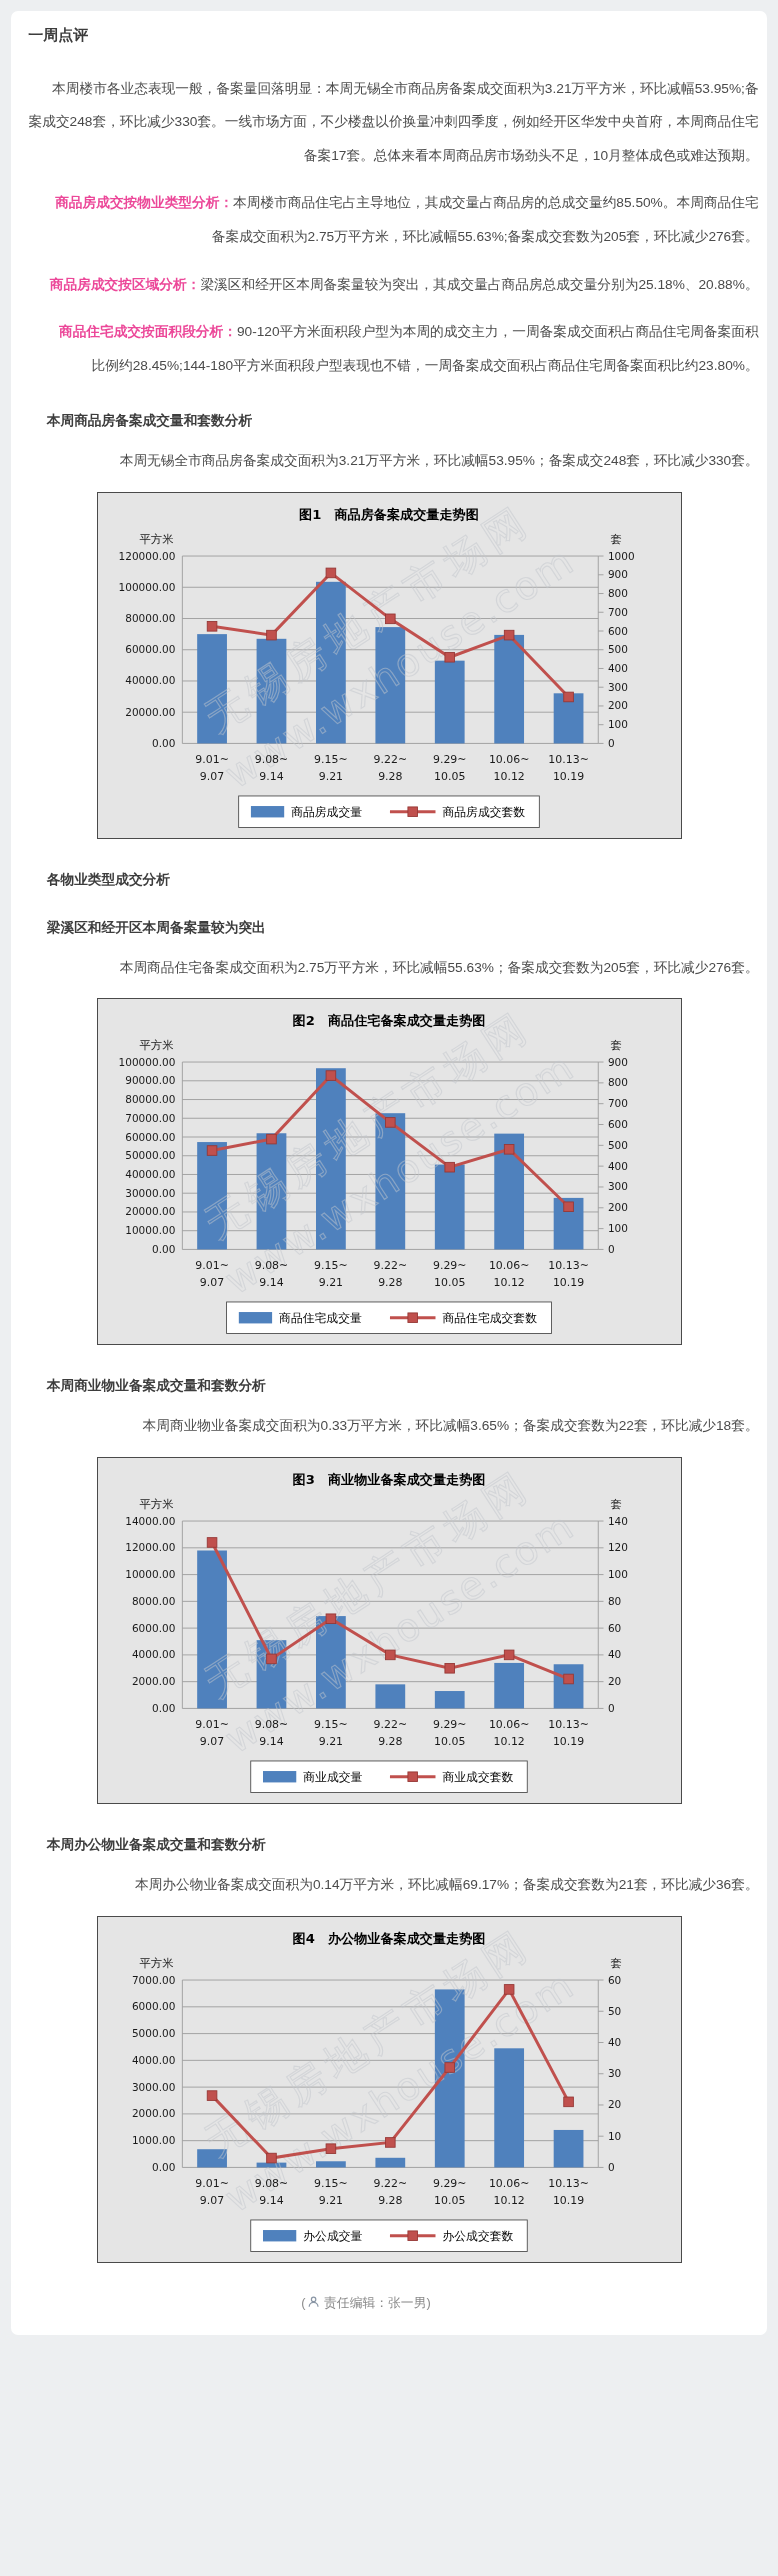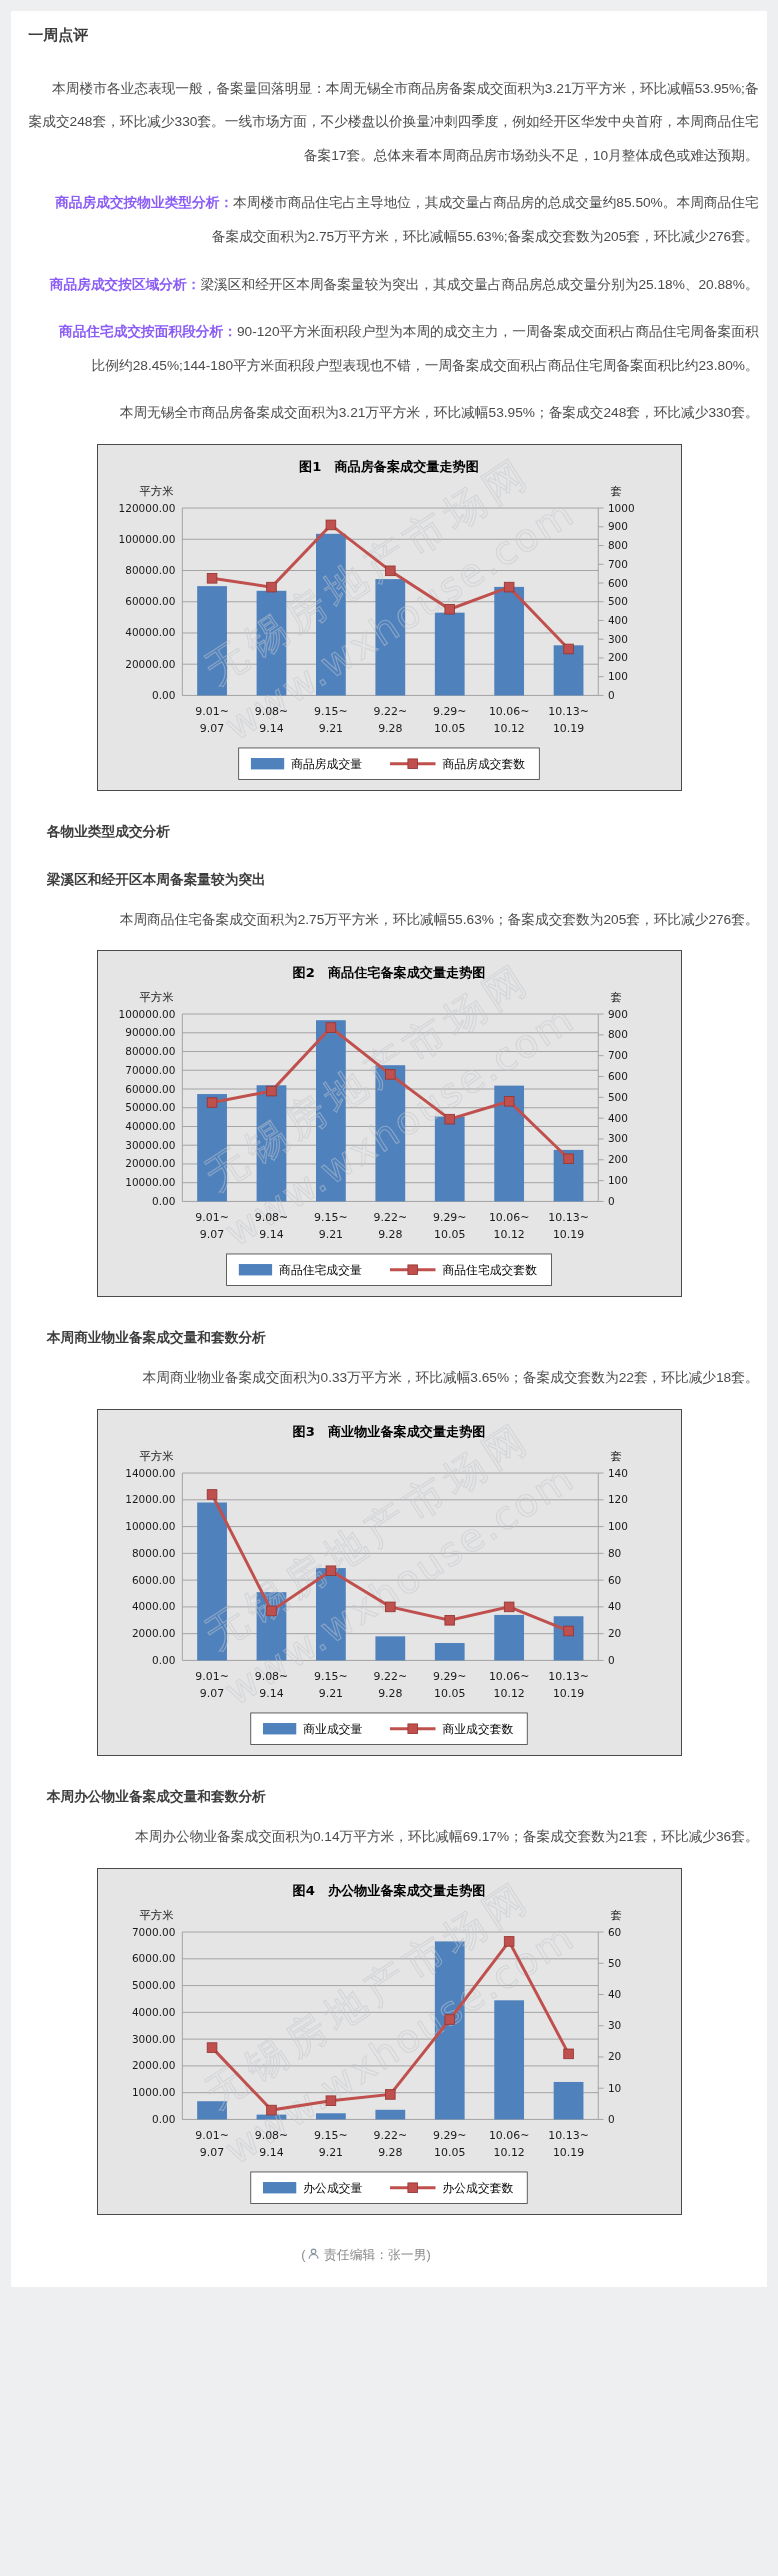--- a/index.html
+++ b/index.html
@@ -5,39 +5,39 @@
   html,body{margin:0;padding:0;}
   body{
     width:778px;
     background:#edeff1;
     font-family:"Liberation Sans","DejaVu Sans",sans-serif;
     -webkit-font-smoothing:antialiased;
   }
   .card{
     background:#ffffff;
     margin:10.6px;
-    border-radius:1px;
+    border-radius:7px;
     padding:8.8px 8.8px 23px 8.8px;
     box-sizing:border-box;
   }
   .page-title{
     font-size:15px;
     font-weight:bold;
     color:#3c3c3c;
     margin:7px 0 26.4px 8.8px;
   }
   p.body-text{
     font-size:13.7px;
     line-height:2.45;
     color:#4b4b4b;
     text-indent:2em;
     margin:14px 0;
     text-align:right;
   }
-  p.body-text b{color:#8b5cf6;}
+  p.body-text b{color:#ec4899;}
   h2.section-heading{
     font-size:13.7px;
     font-weight:bold;
     color:#3d3d3d;
     text-indent:2em;
     margin:30px 0 14px 0;
   }
   .chart-box{
     width:583px;
     margin:14px auto 32px auto;
@@ -66,20 +66,21 @@
   <h1 class="page-title">一周点评</h1>
 
   <p class="body-text"><span>本周楼市各业态表现一般，备案量回落明显：本周无锡全市商品房备案成交面积为3.21万平方米，环比减幅53.95%;备案成交248套，环比减少330套。一线市场方面，不少楼盘以价换量冲刺四季度，例如经开区华发中央首府，本周商品住宅备案17套。总体来看本周商品房市场劲头不足，10月整体成色或难达预期。</span></p>
 
   <p class="body-text"><b>商品房成交按物业类型分析：</b><span>本周楼市商品住宅占主导地位，其成交量占商品房的总成交量约85.50%。本周商品住宅备案成交面积为2.75万平方米，环比减幅55.63%;备案成交套数为205套，环比减少276套。</span></p>
 
   <p class="body-text"><b>商品房成交按区域分析：</b><span>梁溪区和经开区本周备案量较为突出，其成交量占商品房总成交量分别为25.18%、20.88%。</span></p>
 
   <p class="body-text"><b>商品住宅成交按面积段分析：</b><span>90-120平方米面积段户型为本周的成交主力，一周备案成交面积占商品住宅周备案面积比例约28.45%;144-180平方米面积段户型表现也不错，一周备案成交面积占商品住宅周备案面积比约23.80%。</span></p>
 
+  <h2 class="section-heading">本周商品房备案成交量和套数分析</h2>
 
   <p class="body-text"><span>本周无锡全市商品房备案成交面积为3.21万平方米，环比减幅53.95%；备案成交248套，环比减少330套。</span></p>
 
   <div class="chart-box">
       <svg viewBox="0 0 662 394" width="582" height="345" font-family="'DejaVu Sans',sans-serif">
         <text x="331" y="30" text-anchor="middle" font-size="15" font-weight="bold" fill="#000">图1　商品房备案成交量走势图</text>
         <text x="85" y="57" text-anchor="end" font-size="13" fill="#1a1a1a">平方米</text>
         <text x="584" y="57" font-size="13" fill="#1a1a1a">套</text>
         <line x1="95" y1="286" x2="570" y2="286" stroke="#9a9a9a" stroke-width="1"></line>
         <text x="87" y="290" text-anchor="end" font-size="12" fill="#1a1a1a">0.00</text>

